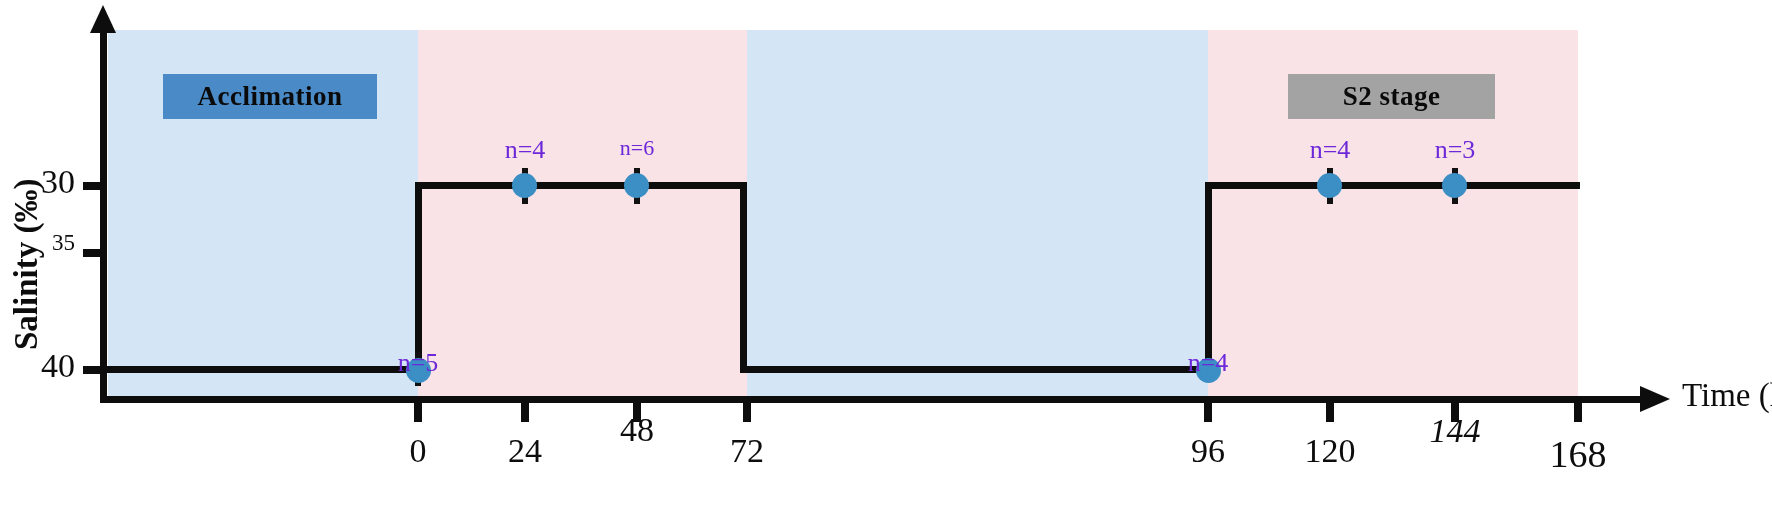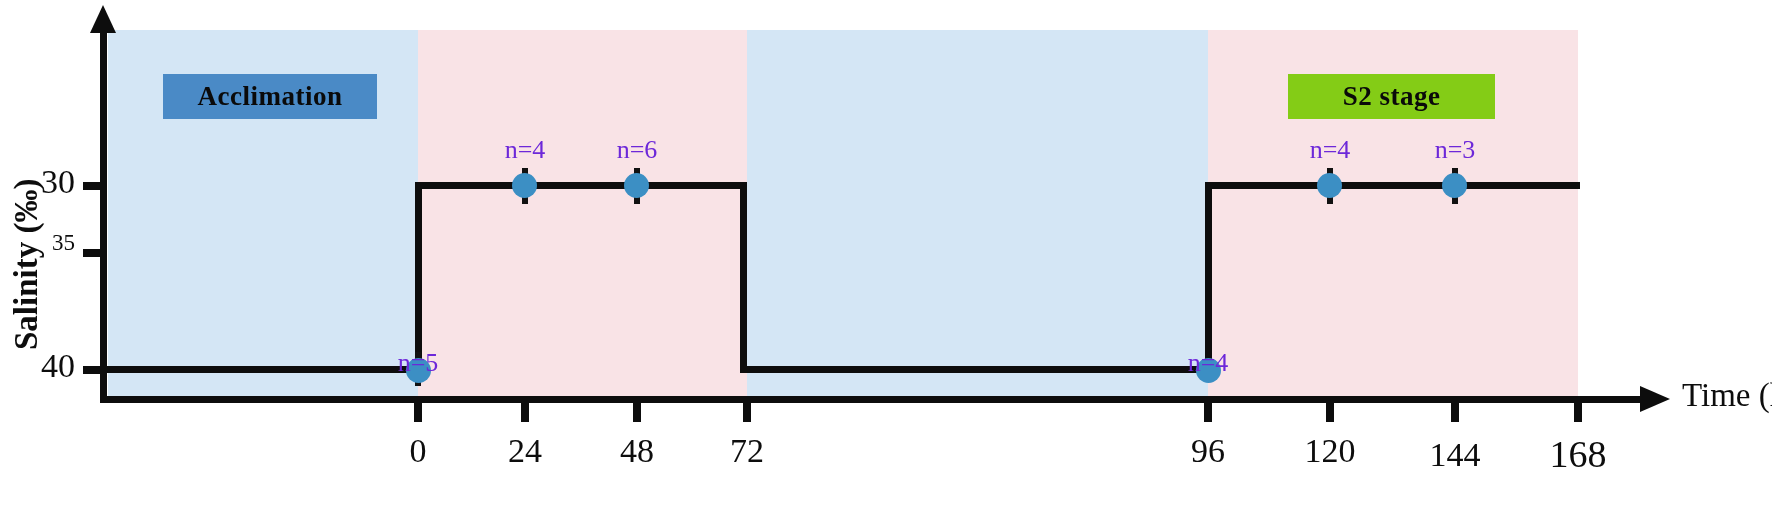--- a/index.html
+++ b/index.html
@@ -105,21 +105,21 @@
 <div id="figure">
 
   <div class="band" style="left:108px; top:30px; width:310px; height:366px; background:#D4E6F5;"></div>
   <div class="band" style="left:418px; top:30px; width:329px; height:366px; background:#F9E3E6;"></div>
   <div class="band" style="left:747px; top:30px; width:461px; height:366px; background:#D4E6F5;"></div>
   <div class="band" style="left:1208px; top:30px; width:370px; height:366px; background:#F9E3E6;"></div>
 
   <div class="stage-box" style="left:163px; top:74px; width:214px; height:45px; background:#4A8AC6; font-size:27px;">
     <span>Acclimation</span>
   </div>
-  <div class="stage-box" style="left:1288px; top:74px; width:207px; height:45px; background:#84cc16; font-size:27px;">
+  <div class="stage-box" style="left:1288px; top:74px; width:207px; height:45px; background:#a3a3a3; font-size:27px;">
     <span>S2 stage</span>
   </div>
 
   <div class="axis-line" style="left:100px; top:28px; width:7px; height:373px;"></div>
   <div class="arrow-up" style="left:90px; top:5px;"></div>
 
   <div class="tick" style="left:83px; top:182px; width:24px; height:8px;"></div>
   <div class="tick" style="left:83px; top:249px; width:24px; height:8px;"></div>
   <div class="tick" style="left:83px; top:366px; width:24px; height:8px;"></div>
 
@@ -136,25 +136,25 @@
   <div class="tick" style="left:521px;  top:400px; width:8px; height:22px;"></div>
   <div class="tick" style="left:633px;  top:400px; width:8px; height:22px;"></div>
   <div class="tick" style="left:743px;  top:400px; width:8px; height:22px;"></div>
   <div class="tick" style="left:1204px; top:400px; width:8px; height:22px;"></div>
   <div class="tick" style="left:1326px; top:400px; width:8px; height:22px;"></div>
   <div class="tick" style="left:1451px; top:400px; width:8px; height:22px;"></div>
   <div class="tick" style="left:1574px; top:400px; width:8px; height:22px;"></div>
 
   <div class="tick-label" style="left:373px;  top:432px; width:90px; font-size:34px;">0</div>
   <div class="tick-label" style="left:480px;  top:432px; width:90px; font-size:34px;">24</div>
-  <div class="tick-label" style="left:592px;  top:432px; width:90px; font-size:34px;">48</div>
+  <div class="tick-label" style="left:592px;  top:411px; width:90px; font-size:34px;">48</div>
   <div class="tick-label" style="left:702px;  top:432px; width:90px; font-size:34px;">72</div>
   <div class="tick-label" style="left:1163px; top:432px; width:90px; font-size:34px;">96</div>
   <div class="tick-label" style="left:1285px; top:432px; width:90px; font-size:34px;">120</div>
-  <div class="tick-label" style="left:1410px; top:436px; width:90px; font-size:34px;">144</div>
+  <div class="tick-label" style="left:1410px; top:412px; width:90px; font-size:34px;font-style:italic;">144</div>
   <div class="tick-label" style="left:1533px; top:432px; width:90px; font-size:38px;">168</div>
 
   <div class="axis-title-x" style="left:1682px; top:377px; font-size:33px;">Time (h)</div>
 
   <div class="step-seg" style="left:105px; top:366px; width:313px; height:7px;"></div>
 
   <div class="step-seg" style="left:415px; top:182px; width:7px; height:191px;"></div>
 
   <div class="step-seg" style="left:415px; top:182px; width:332px; height:7px;"></div>
 
@@ -169,21 +169,21 @@
   <div class="errbar" style="left:415px; top:352px; width:6px; height:34px;"></div>
   <div class="marker" style="left:406px; top:358px; width:25px; height:25px;"></div>
   <div class="n-label" style="left:373px; top:345px; width:90px; font-size:26px; top:348px;">n=5</div>
 
   <div class="errbar" style="left:522px; top:168px; width:6px; height:36px;"></div>
   <div class="marker" style="left:512px; top:173px; width:25px; height:25px;"></div>
   <div class="n-label" style="left:480px; top:135px; width:90px; font-size:26px;">n=4</div>
 
   <div class="errbar" style="left:634px; top:168px; width:6px; height:36px;"></div>
   <div class="marker" style="left:624px; top:173px; width:25px; height:25px;"></div>
-  <div class="n-label" style="left:592px; top:135px; width:90px; font-size:26px;">n=6</div>
+  <div class="n-label" style="left:592px; top:135px; width:90px; font-size:22px;">n=6</div>
 
   <div class="marker" style="left:1196px; top:358px; width:25px; height:25px;"></div>
   <div class="n-label" style="left:1163px; top:348px; width:90px; font-size:26px;">n=4</div>
 
   <div class="errbar" style="left:1327px; top:168px; width:6px; height:36px;"></div>
   <div class="marker" style="left:1317px; top:173px; width:25px; height:25px;"></div>
   <div class="n-label" style="left:1285px; top:135px; width:90px; font-size:26px;">n=4</div>
 
   <div class="errbar" style="left:1452px; top:168px; width:6px; height:36px;"></div>
   <div class="marker" style="left:1442px; top:173px; width:25px; height:25px;"></div>

